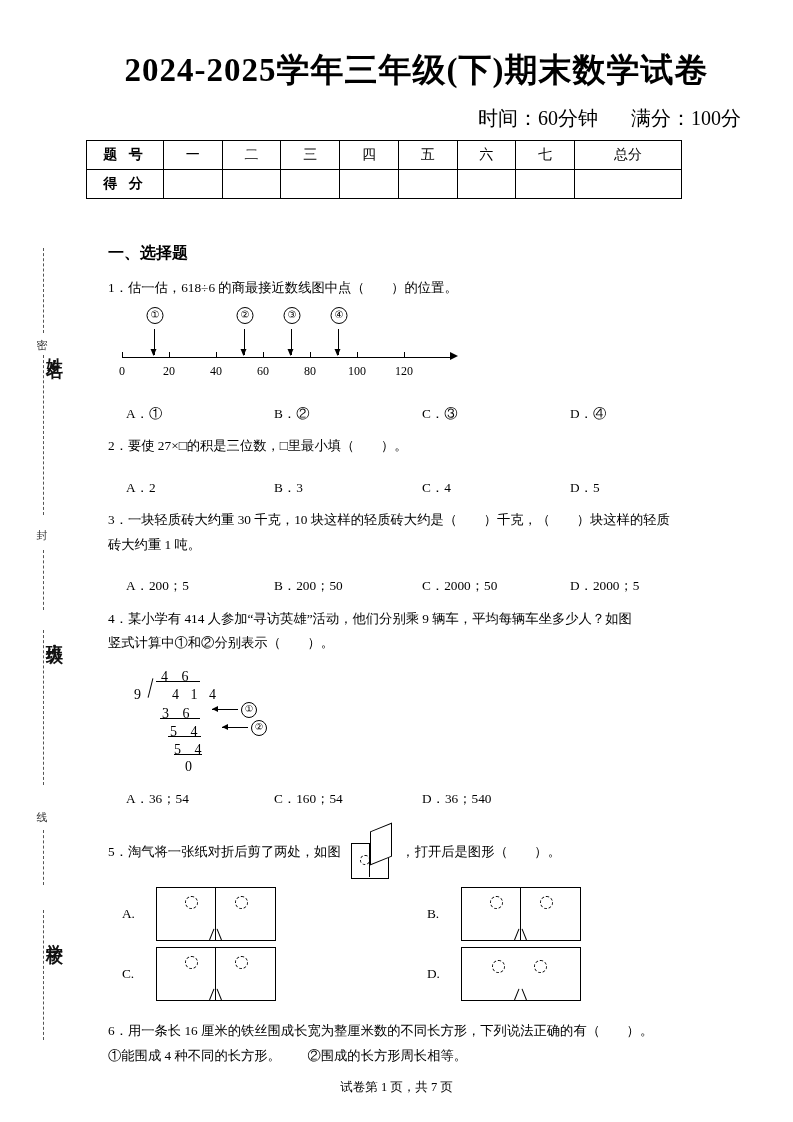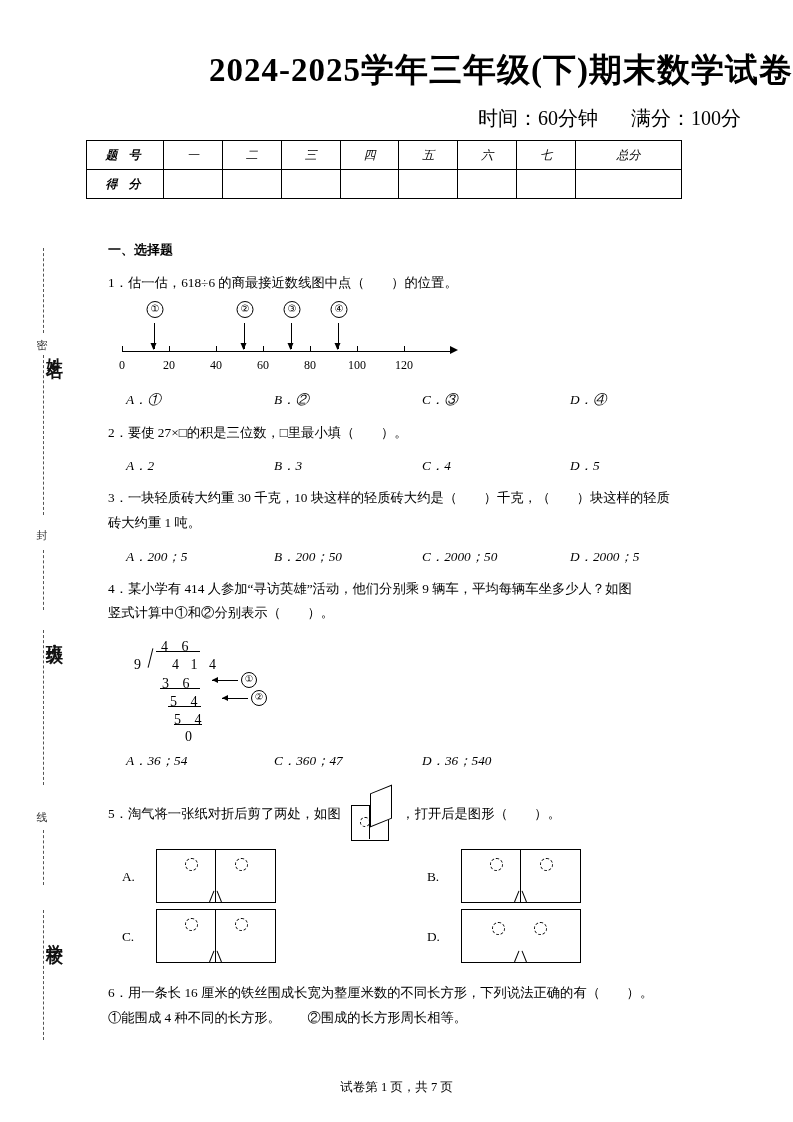--- a/index.html
+++ b/index.html
@@ -68,21 +68,21 @@
   .side-word.w1 { top: 100px; }
   .side-word.w2 { top: 290px; }
   .side-word.w3 { top: 572px; }
 
   
   .title {
     position: absolute;
     left: 0;
     right: 0;
     top: 48px;
-    text-align: right;
+    text-align: center;
     font-family: "Liberation Serif", serif;
     font-weight: bold;
     font-size: 33px;
     letter-spacing: 1px;
     padding-left: 40px;
   }
   .subinfo {
     position: absolute;
     right: 52px;
     top: 105px;
@@ -91,22 +91,21 @@
   }
   .subinfo span { margin-left: 28px; }
 
   
   .score-table {
     position: absolute;
     left: 86px;
     top: 140px;
     width: 596px;
     border-collapse: collapse;
-    font-size: 12px;
-    font-style: italic;
+    font-size: 14px;
   }
   .score-table td {
     border: 1px solid #000;
     height: 26px;
     text-align: center;
     font-family: "Liberation Serif", serif;
   }
   .score-table td.head {
     font-weight: bold;
     letter-spacing: 4px;
@@ -118,36 +117,35 @@
     position: absolute;
     left: 108px;
     top: 238px;
     width: 610px;
     font-size: 13.5px;
     line-height: 1.9;
   }
   .sec-title {
     font-family: "Liberation Sans", sans-serif;
     font-weight: bold;
-    font-size: 13px;
+    font-size: 16px;
     margin-bottom: 6px;
   }
   .q {
     margin-top: 8px;
   }
   .q-text {
     font-size: 13.3px;
     line-height: 1.85;
     font-family: Liberation Serif, serif;
   }
   .opts {
     display: flex;
-    margin-top: 8px;
+    margin-top: 16px;
     padding-left: 18px;
-    font-style: italic;
   }
   .opts > div {
     width: 25%;
     font-size: 13.3px;
   }
 
   
   .numline {
     position: relative;
     height: 78px;
@@ -537,21 +535,21 @@
         <div class="ptr" style="left:82px; top:34px;">
           <span class="ln"></span><span class="circ">①</span>
         </div>
         <div class="ptr" style="left:92px; top:52px;">
           <span class="ln"></span><span class="circ">②</span>
         </div>
       </div>
 
       <div class="opts">
         <div>A．36；54</div>
-        <div>C．360；47</div>
+        <div>C．160；54</div>
         <div>D．36；540</div>
       </div>
     </div>
 
     <div class="q" style="margin-top:14px">
       <div class="q-text">
         <span>5．淘气将一张纸对折后剪了两处，如图</span>
         <span class="fold-fig">
           <span class="sheet"></span>
           <span class="mid"></span>

